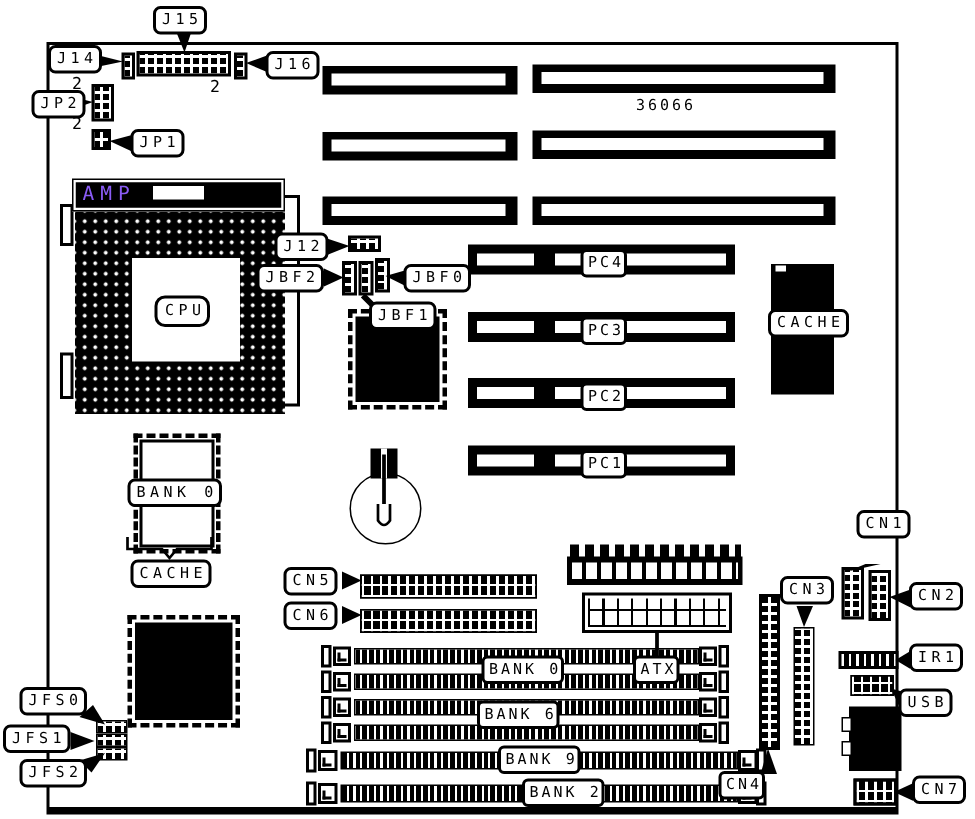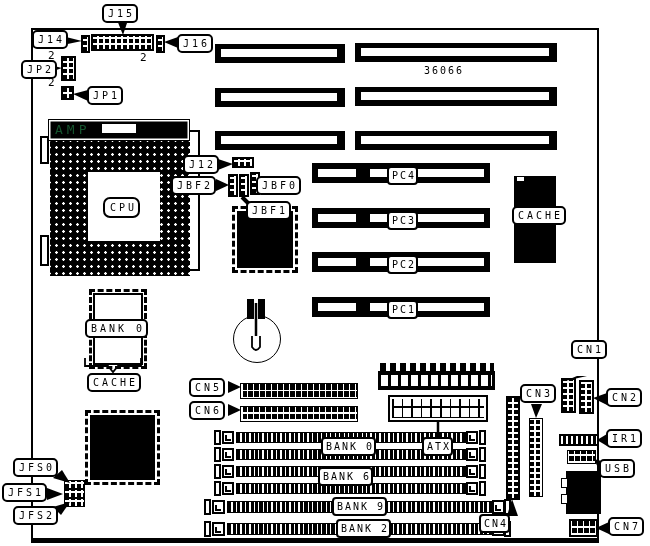--- a/index.html
+++ b/index.html
@@ -32,21 +32,21 @@
   .latchbar{position:absolute;box-sizing:border-box;background:#fff;border:2px solid #000}
   .hook{position:absolute;box-sizing:border-box;background:#fff;border:2px solid #000}
   .hook::after{content:"";position:absolute;left:1px;bottom:1px;width:4px;height:4px;
                border-left:2px solid #000;border-bottom:2px solid #000}
   .cpu-sock{position:absolute;left:50px;top:141px;width:140px;height:135px;background-color:#000;
     background-image:radial-gradient(circle,#fff 1.1px,transparent 1.5px);
     background-size:7px 7px;background-position:3px 3px;z-index:2}
   .cpu-inner{position:absolute;left:88px;top:172px;width:72px;height:69px;background:#fff;z-index:3}
   .ampbar{position:absolute;left:48px;top:119px;width:142px;height:22px;background:#000;z-index:3;
           box-shadow:inset 0 0 0 1px #000, inset 0 0 0 2.5px #fff}
-  .amptxt{position:absolute;left:55px;top:122px;color:#14532d;font:13px "DejaVu Sans Mono",monospace;
+  .amptxt{position:absolute;left:55px;top:122px;color:#8b5cf6;font:13px "DejaVu Sans Mono",monospace;
           letter-spacing:4px;z-index:4}
   .atpins{position:absolute;background:repeating-linear-gradient(90deg,#000 0 6px,transparent 6px 10px)}
   .atbody{position:absolute;background:#000}
   .atbody::before{content:"";position:absolute;left:3px;right:3px;top:4px;bottom:4px;
     background:repeating-linear-gradient(90deg,#fff 0 7px,#000 7px 10px)}
   .atxconn{position:absolute;background:#fff;border:2px solid #000;box-sizing:border-box}
   .atxconn::before{content:"";position:absolute;inset:2px;
     background-image:repeating-linear-gradient(90deg,#000 0 1.5px,transparent 1.5px 9.6px),
                      repeating-linear-gradient(0deg,#000 0 1.5px,transparent 1.5px 10.5px)}
   .ir{position:absolute;background:#000;box-sizing:border-box}
@@ -210,21 +210,21 @@
     <path d="M85,358 L85,366 L108,366 L113,372 L118,366 L141,366 L141,358" fill="none" stroke="#000" stroke-width="1.8"></path>
   </svg>
 
   <div class="lbl" style="left:102px;top:4px">J15</div>
   <div class="lbl" style="left:32px;top:30px">J14</div>
   <div class="lbl" style="left:177px;top:34px">J16</div>
   <div class="lbl" style="left:21px;top:60px">JP2</div>
   <div class="lbl" style="left:87px;top:86px">JP1</div>
   <div class="lbl" style="left:183px;top:155px">J12</div>
   <div class="lbl" style="left:171px;top:176px">JBF2</div>
-  <div class="lbl" style="left:256px;top:176px">JBF0</div>
+  <div class="lbl" style="left:269px;top:176px">JBF0</div>
   <div class="lbl" style="left:246px;top:201px">JBF1</div>
   <div class="lbl" style="left:103px;top:197px;border-radius:7px;padding:2px 1px 2px 5px">CPU</div>
   <div class="lbl sm" style="left:387px;top:166px">PC4</div>
   <div class="lbl sm" style="left:387px;top:211px">PC3</div>
   <div class="lbl sm" style="left:387px;top:255px">PC2</div>
   <div class="lbl sm" style="left:387px;top:300px">PC1</div>
   <div class="lbl" style="left:512px;top:206px">CACHE</div>
   <div class="lbl" style="left:85px;top:319px">BANK 0</div>
   <div class="lbl" style="left:87px;top:373px">CACHE</div>
   <div class="lbl" style="left:189px;top:378px">CN5</div>
@@ -233,21 +233,21 @@
   <div class="lbl" style="left:606px;top:388px">CN2</div>
   <div class="lbl" style="left:520px;top:384px">CN3</div>
   <div class="lbl sm" style="left:479px;top:514px">CN4</div>
   <div class="lbl" style="left:608px;top:517px">CN7</div>
   <div class="lbl" style="left:606px;top:429px">IR1</div>
   <div class="lbl" style="left:599px;top:459px">USB</div>
   <div class="lbl sm" style="left:422px;top:437px">ATX</div>
   <div class="lbl sm" style="left:321px;top:437px">BANK 0</div>
   <div class="lbl sm" style="left:318px;top:467px">BANK 6</div>
   <div class="lbl sm" style="left:332px;top:497px">BANK 9</div>
-  <div class="lbl sm" style="left:336px;top:519px">BANK 2</div>
+  <div class="lbl sm" style="left:348px;top:519px">BANK 2</div>
   <div class="lbl" style="left:13px;top:458px">JFS0</div>
   <div class="lbl" style="left:2px;top:483px">JFS1</div>
   <div class="lbl" style="left:13px;top:506px">JFS2</div>
 
   <div class="mark" style="left:48px;top:49px">2</div>
   <div class="mark" style="left:140px;top:51px">2</div>
   <div class="mark" style="left:48px;top:76px">2</div>
 
 </div>
 

